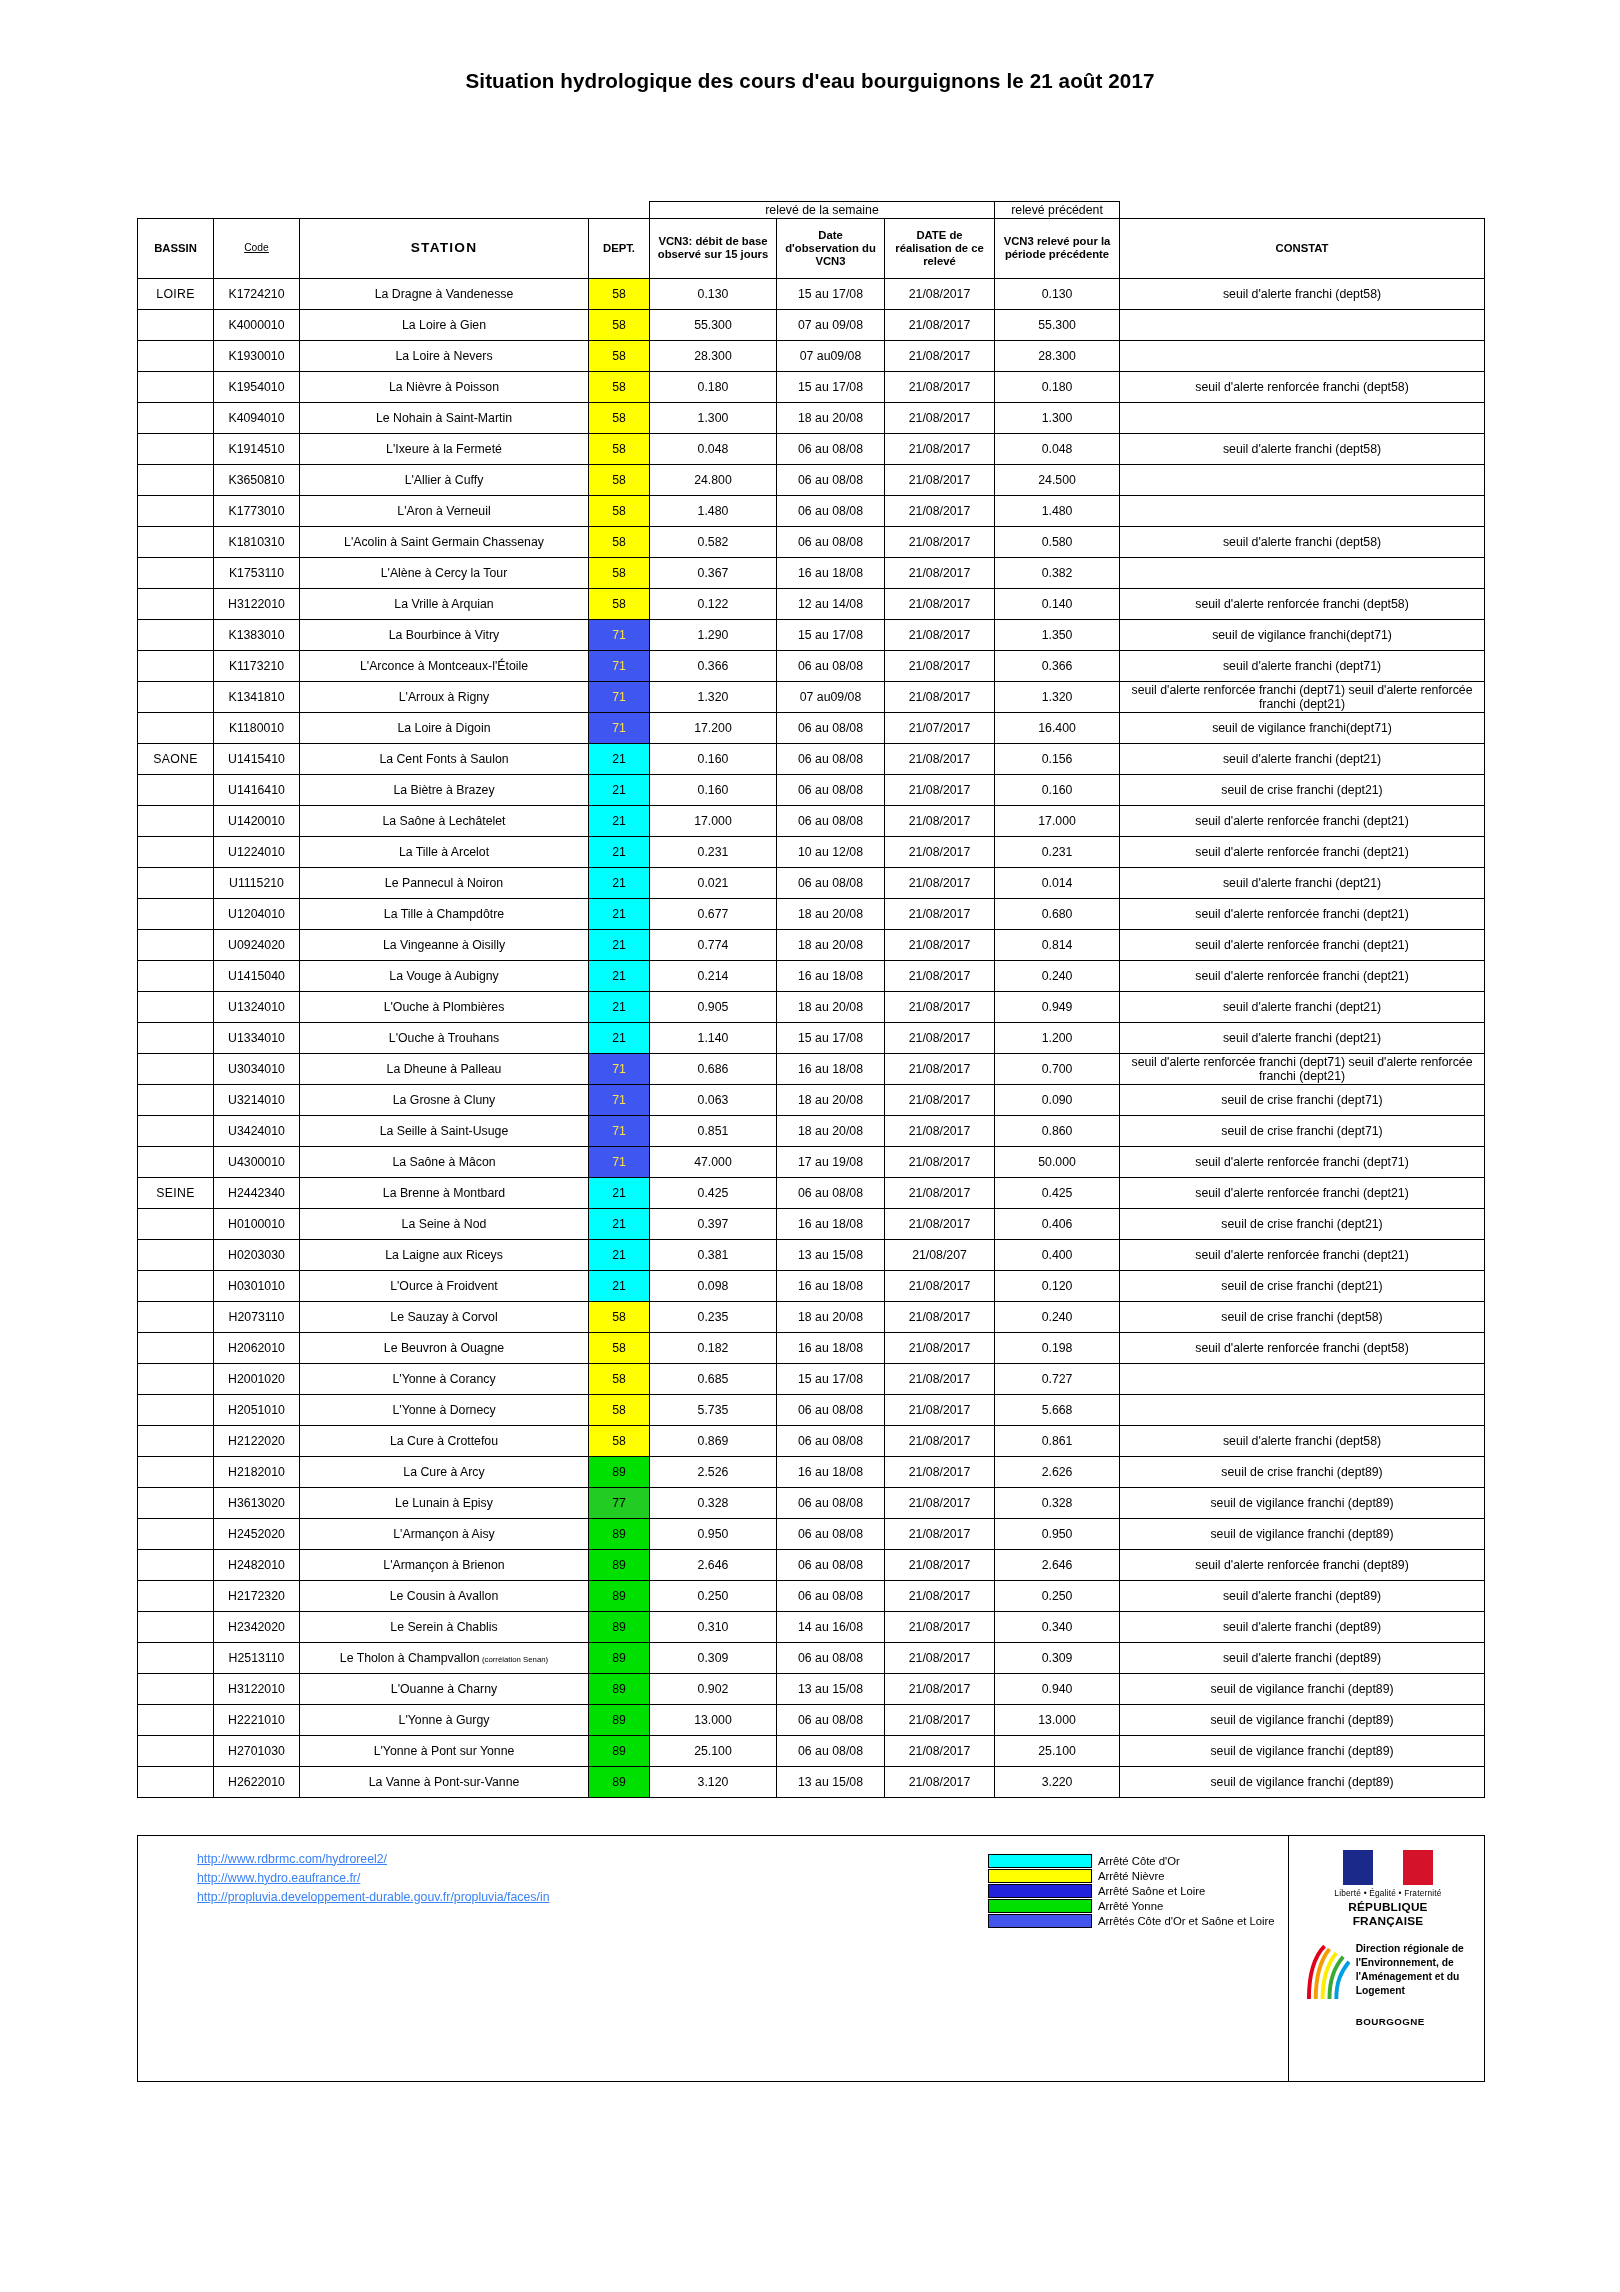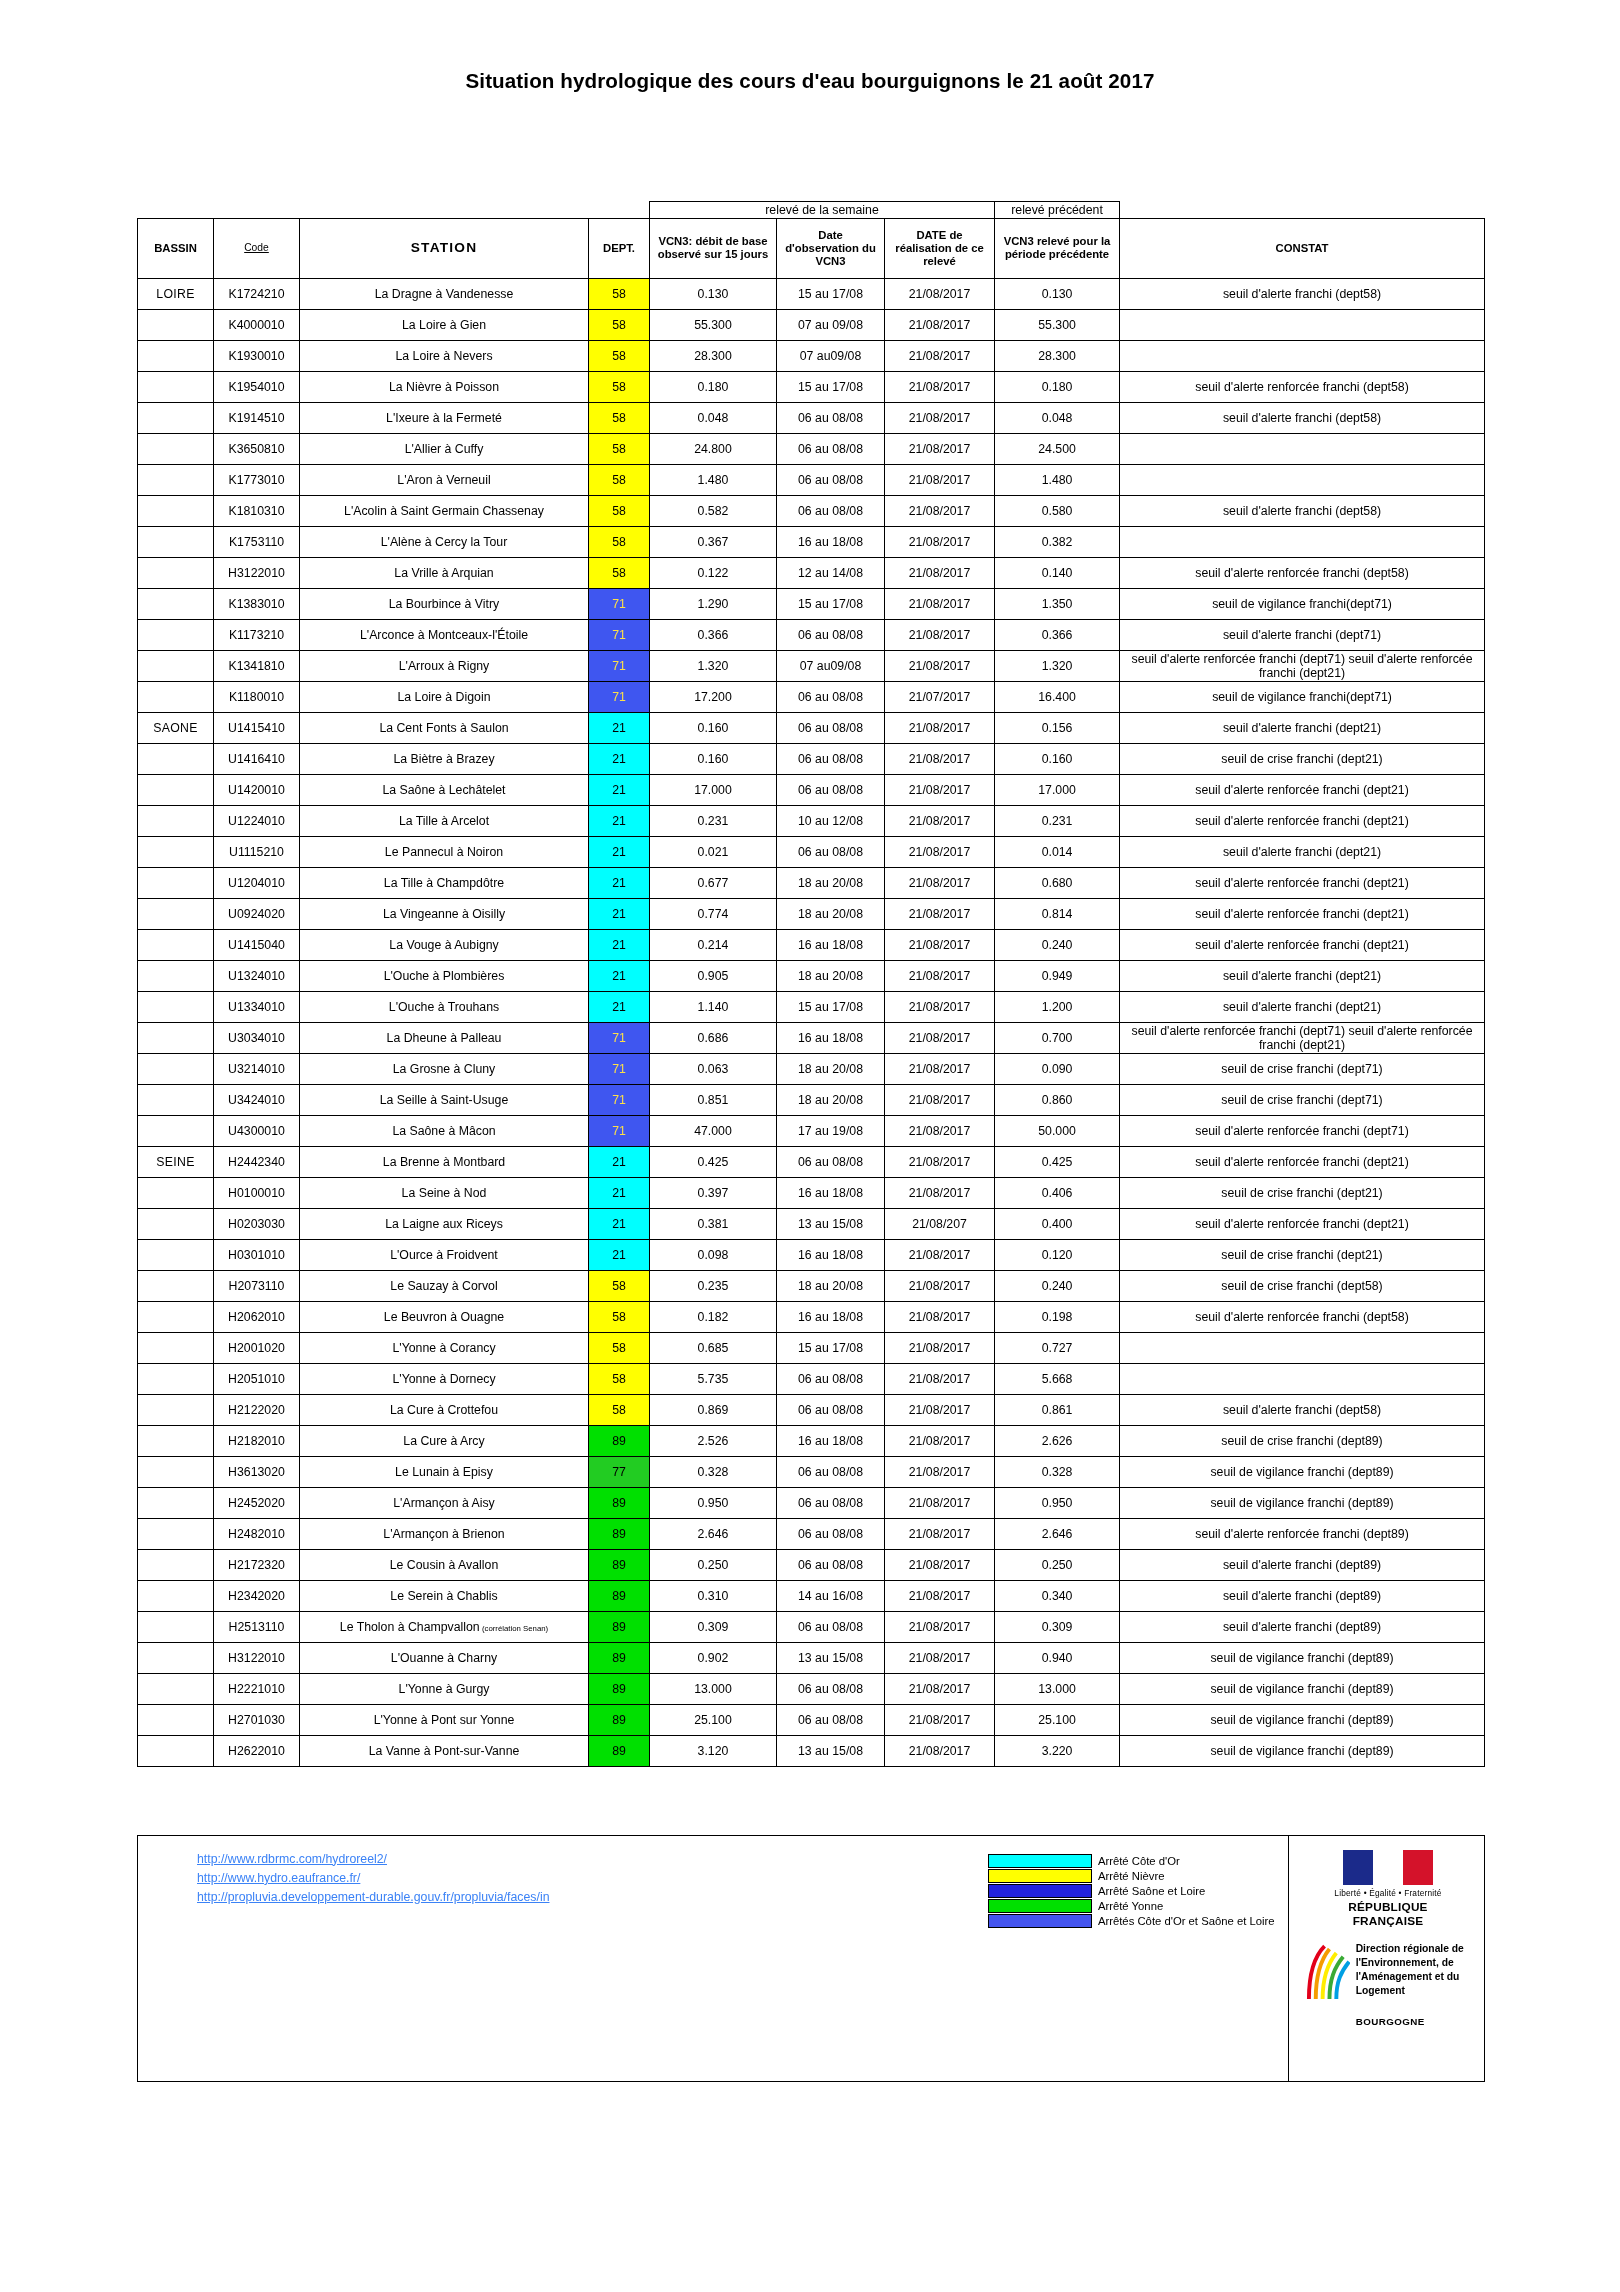--- a/index.html
+++ b/index.html
@@ -229,20 +229,31 @@
             <td class="station"><span>La Nièvre à Poisson</span></td>
             <td class="dept dept-yellow">58</td>
             <td class="vcn">0.180</td>
             <td class="date">15 au 17/08</td>
             <td class="date">21/08/2017</td>
             <td class="prev">0.180</td>
             <td class="constat">seuil d'alerte renforcée franchi (dept58)</td>
           </tr>
           <tr>
             <td class="bassin"></td>
+            <td class="code">K4094010</td>
+            <td class="station"><span>Le Nohain à Saint-Martin</span></td>
+            <td class="dept dept-yellow">58</td>
+            <td class="vcn">1.300</td>
+            <td class="date">18 au 20/08</td>
+            <td class="date">21/08/2017</td>
+            <td class="prev">1.300</td>
+            <td class="constat"></td>
+          </tr>
+          <tr>
+            <td class="bassin"></td>
             <td class="code">K1914510</td>
             <td class="station"><span>L'Ixeure à la Fermeté</span></td>
             <td class="dept dept-yellow">58</td>
             <td class="vcn">0.048</td>
             <td class="date">06 au 08/08</td>
             <td class="date">21/08/2017</td>
             <td class="prev">0.048</td>
             <td class="constat">seuil d'alerte franchi (dept58)</td>
           </tr>
           <tr>

